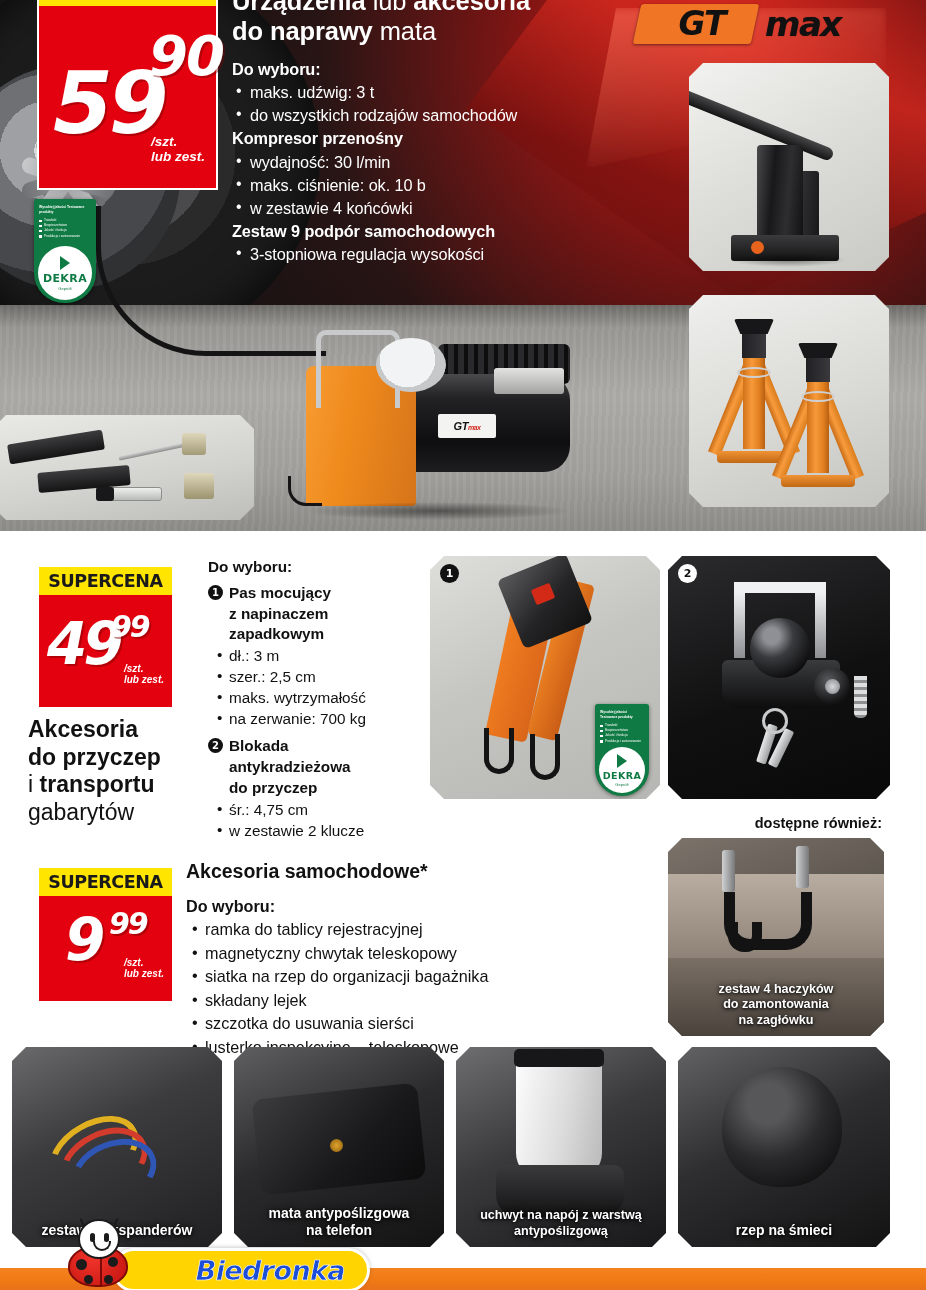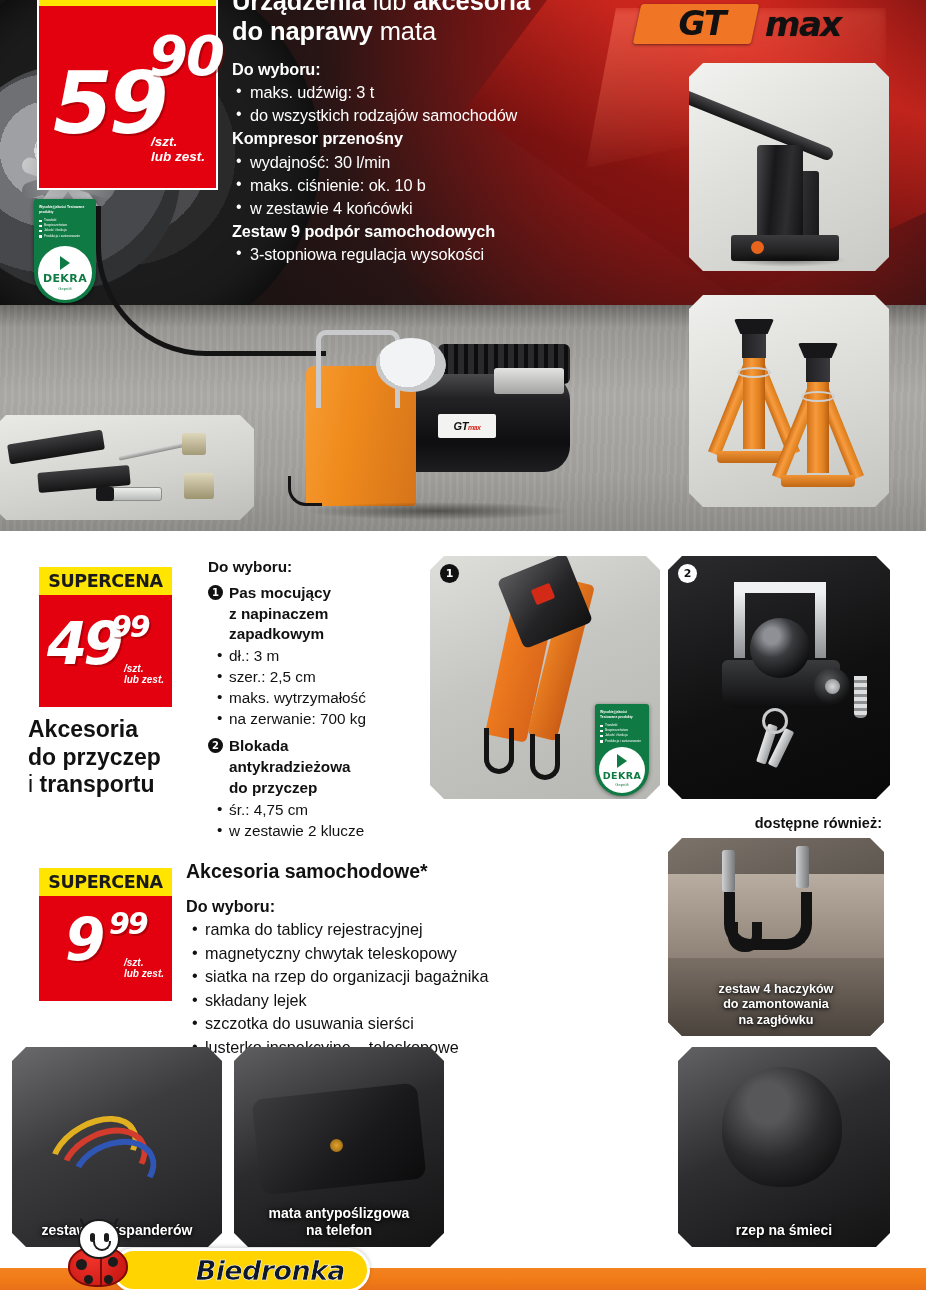--- a/index.html
+++ b/index.html
@@ -334,21 +334,21 @@
     position:absolute; left:0; bottom:0; width:926px; height:22px;
     background:linear-gradient(180deg,#f58220 0%,#ef7a15 60%,#e8701a 100%);
   }
   .biedronka{
     position:absolute; left:112px; bottom:-2px; width:258px; height:44px;
     background:#ffd400; border:3px solid #fff; border-radius:22px;
     display:flex; align-items:center; justify-content:flex-end; padding-right:22px;
     box-shadow:0 -1px 4px rgba(0,0,0,.2);
   }
   .biedronka span{
-    font-size:27px; font-weight:700; font-style:italic; color:#0f172a;
+    font-size:27px; font-weight:700; font-style:italic; color:#1d4ed8;
     font-family:"DejaVu Sans", sans-serif; letter-spacing:-.6px;
     -webkit-text-stroke:0.6px #fff;
   }
   .ladybug{
     position:absolute; left:64px; bottom:3px; width:72px; height:68px; z-index:6;
   }
   .lb-body{ position:absolute; left:4px; top:26px; width:60px; height:42px; border-radius:50% 50% 46% 46%;
     background:radial-gradient(circle at 40% 30%,#f0342c,#c2120d); border:2px solid #7d0a07; }
   .lb-split{ position:absolute; left:50%; top:26px; width:2px; height:42px; background:#7d0a07; }
   .lb-spot{ position:absolute; border-radius:50%; background:#1b1b1b; }
@@ -506,20 +506,21 @@
         <div>lub zest.</div>
       </div>
     </div>
   </div>
 
   <div id="sect2-heading">
     <div><b>Akcesoria</b></div>
     <div><b>do przyczep</b></div>
     <div><span>i</span>
          <b>transportu</b></div>
+    <div><span>gabarytów</span></div>
   </div>
 
   <div class="spec-col" id="sect2-specs">
     <div class="do">Do wyboru:</div>
     <div class="prod">
       <span class="num">1</span>
       <span>Pas mocujący</span><br>
       <span>z napinaczem</span><br>
       <span>zapadkowym</span>
     </div>
@@ -632,20 +633,29 @@
 
   <div class="tile chamfer" id="tile-2">
     <div class="mat"></div>
     <div class="mat-dot"></div>
     <div class="cap">
       <div>mata antypoślizgowa</div>
       <div>na telefon</div>
     </div>
   </div>
 
+  <div class="tile chamfer" id="tile-3">
+    <div class="cup"></div>
+    <div class="cup-lid"></div>
+    <div class="cup-holder"></div>
+    <div class="cap cap-sm">
+      <div>uchwyt na napój z warstwą</div>
+      <div>antypoślizgową</div>
+    </div>
+  </div>
 
   <div class="tile chamfer" id="tile-4">
     <div class="bin"></div>
     <div class="cap">
       <div>rzep na śmieci</div>
     </div>
   </div>
 
   <div class="footer"></div>
   <div class="biedronka">

